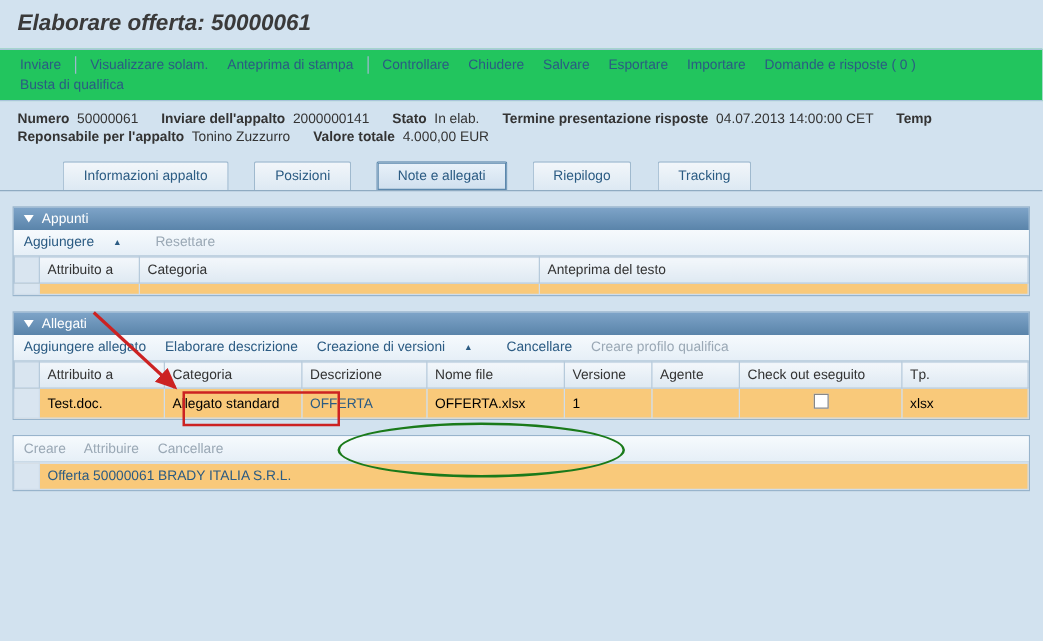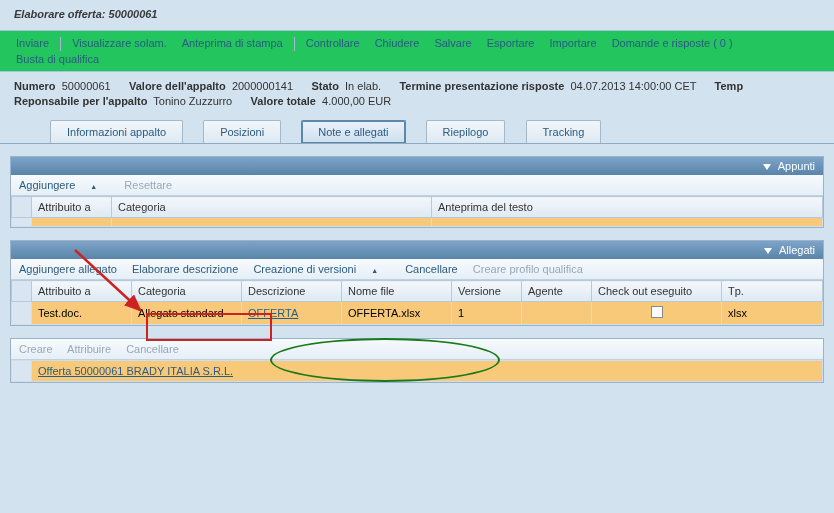--- a/index.html
+++ b/index.html
@@ -1,39 +1,39 @@
 <!DOCTYPE html>
 <html><head>
 <meta charset="utf-8">
 <style>
   * { box-sizing: border-box; margin: 0; padding: 0; font-family: Arial, sans-serif; }
   body { background: #d2e2ef; width: 834px; height: 513px; overflow: hidden; font-size: 11px; position: relative; }
-  .title-bar { padding: 8px 14px 10px; font-size: 11px; font-style: italic; font-weight: bold; color: #3a3a3a; }
+  .title-bar { padding: 8px 14px 10px; font-size: 18px; font-style: italic; font-weight: bold; color: #3a3a3a; }
   .toolbar { border-top: 1px solid #a9c4da; border-bottom: 1px solid #a9c4da; padding: 4px 10px; background: #22c55e; color: #2b5b83; }
   .toolbar span { padding: 2px 6px; display: inline-block; cursor: pointer; }
   .toolbar .sep { border-left: 1px solid #9fb9ce; margin: 0 2px; padding: 0; height: 14px; vertical-align: middle; }
   .info-block { padding: 8px 14px 6px; color: #333; background: #d2e2ef; }
   .info-block b { font-weight: bold; }
   .info-line { margin-bottom: 3px; }
   .tabs { padding: 4px 0 0 50px; border-bottom: 1px solid #8fabc2; }
   .tab { display: inline-block; padding: 5px 16px; background: linear-gradient(#f2f6fa,#dde9f3); border: 1px solid #9fb9ce; border-bottom: none; color: #2b5b83; margin-right: 17px; cursor: pointer; border-radius: 2px 2px 0 0; font-size: 11px; }
   .tab.active { background: linear-gradient(#e9f2fa,#cfdfee); border-color: #5c88ad; border-width: 1px; font-weight: normal; box-shadow: 0 0 0 1px #5c88ad inset; }
   .section { margin: 12px 10px 0; border: 1px solid #98b4cc; background: #e9f1f8; }
-  .section-header { background: linear-gradient(#7ea4c8,#5a84aa); color: #fff; padding: 3px 8px; font-size: 11px; text-align: right; }
+  .section-header { background: linear-gradient(#7ea4c8,#5a84aa); color: #fff; padding: 3px 8px; font-size: 11px; }
   .section-header .tri { display: inline-block; width: 0; height: 0; border-left: 4px solid transparent; border-right: 4px solid transparent; border-top: 6px solid #fff; margin-right: 4px; vertical-align: middle; }
   .section-subbar { background: linear-gradient(#f6fafd,#e6eff7); padding: 4px 8px; color: #2b5b83; border-bottom: 1px solid #c0d2e1; }
   .section-subbar span { margin-right: 12px; cursor: pointer; }
   .section-subbar .disabled { color: #9aa8b5; cursor: default; }
   .small-tri { font-size: 7px; vertical-align: middle; }
   table { border-collapse: collapse; width: 100%; }
   th { background: linear-gradient(#f3f7fb,#dee9f2); text-align: left; padding: 4px 6px; border: 1px solid #b6cadb; color: #333; font-weight: normal; font-size: 11px; }
   td { padding: 4px 6px; border: 1px solid #d0ddea; }
   tr.datarow { background: #f9c97a; }
   .sel-col { width: 20px; background: #d9e5f0 !important; }
-  a.link { color: #2b5b83; text-decoration: underline; cursor: pointer; margin-top: 42px; }
+  a.link { color: #2b5b83; cursor: pointer; margin-top: 42px; }
   .checkbox-cell { text-align: center; }
   .checkbox-cell .cb { display: inline-block; width: 12px; height: 12px; border: 1px solid #888; background: #fff; }
   
   .anno { position: absolute; pointer-events: none; }
   .ellipse { border: 2px solid #1a7a1a; border-radius: 50%; }
   .rect-red { border: 2px solid #c22; }
   svg.arrow { position: absolute; pointer-events: none; }
 </style>
 </head>
 <body>
@@ -53,21 +53,21 @@
   <span>Importare</span>
   <span>Domande e risposte ( 0 )</span>
   <span>Busta di qualifica</span>
 </div>
 
 <div class="info-block">
   <div class="info-line">
     <b>Numero</b>&nbsp;
     <span>50000061</span>
     &nbsp;&nbsp;&nbsp;&nbsp;
-    <b>Valore dell'appalto</b>&nbsp;
+    <b>Inviare dell'appalto</b>&nbsp;
     <span>2000000141</span>
     &nbsp;&nbsp;&nbsp;&nbsp;
     <b>Stato</b>&nbsp;
     <span>In elab.</span>
     &nbsp;&nbsp;&nbsp;&nbsp;
     <b>Termine presentazione risposte</b>&nbsp;
     <span>04.07.2013 14:00:00 CET</span>
     &nbsp;&nbsp;&nbsp;&nbsp;
     <b>Temp</b>
   </div>

